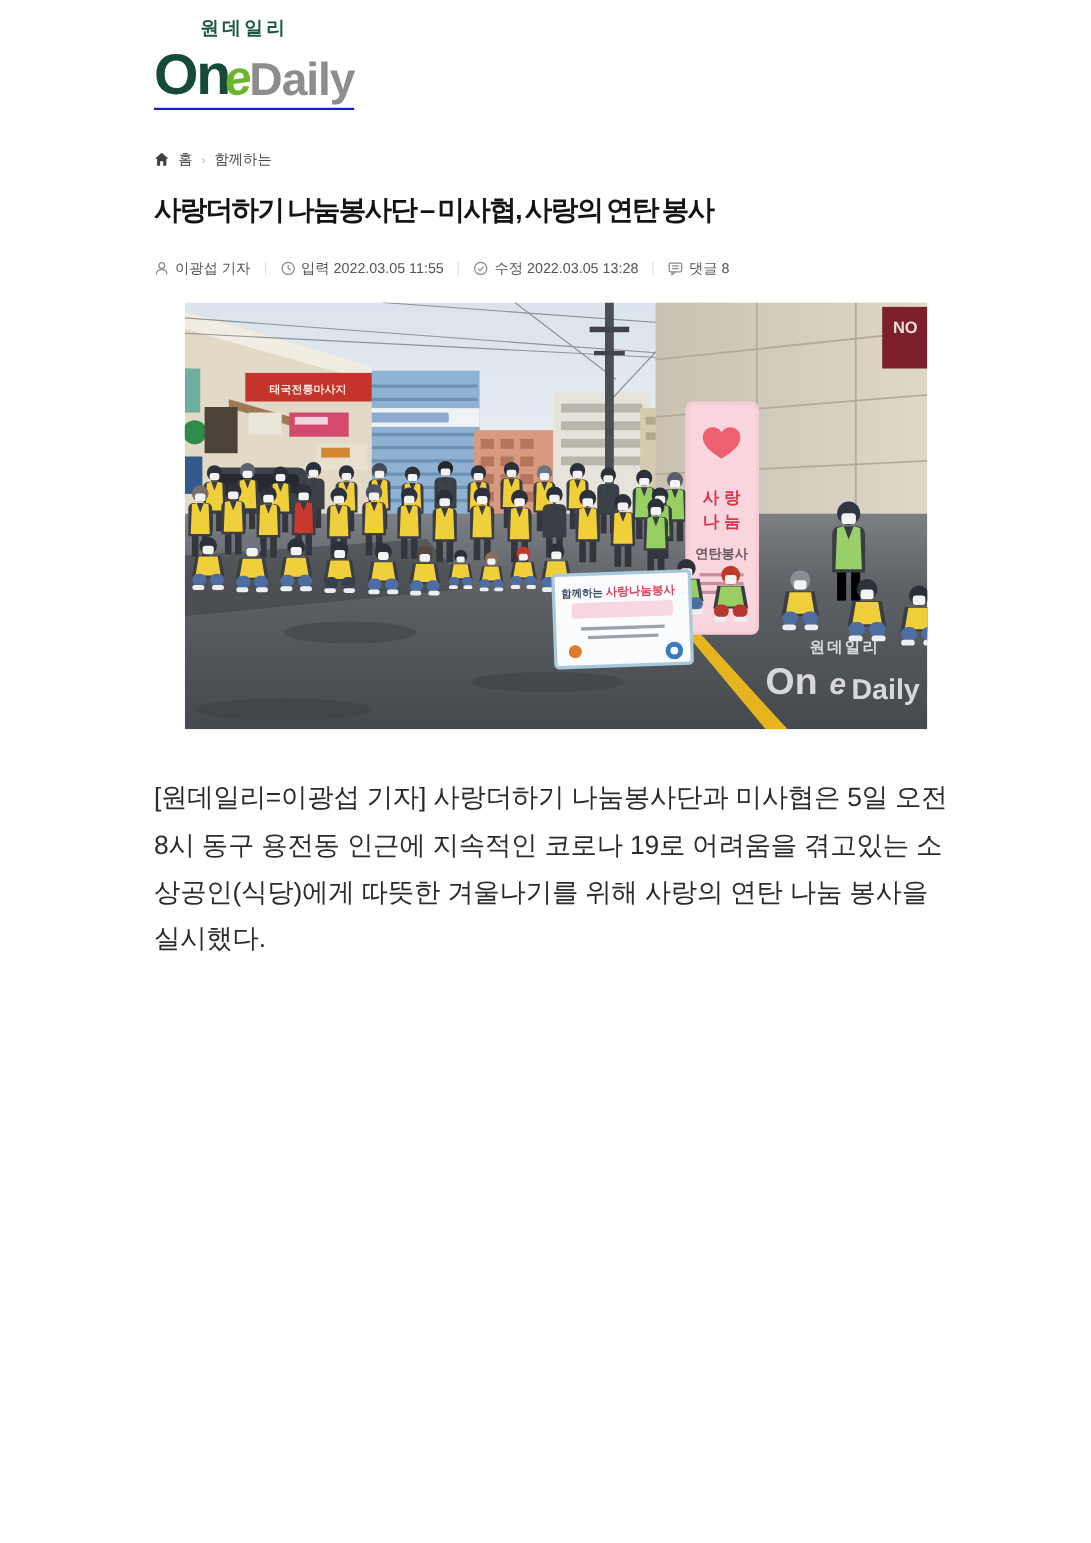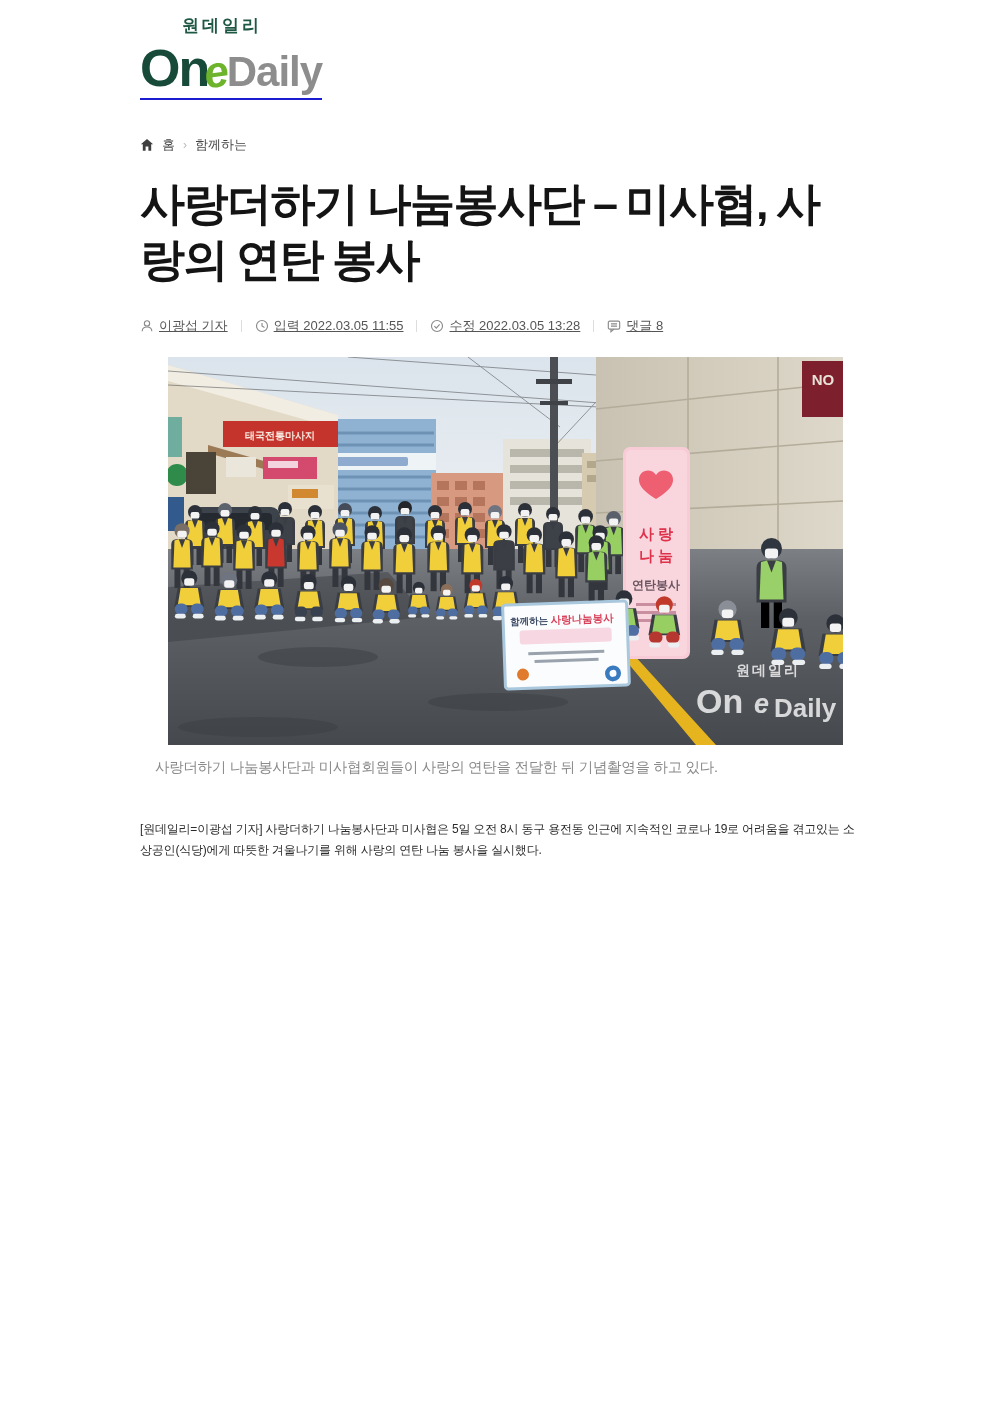--- a/index.html
+++ b/index.html
@@ -16,36 +16,36 @@
   .logo-e { font-size:44px; font-weight:900; font-style:italic; color:#6db32b; line-height:40px; margin:0 -2px 2px -4px; transform:rotate(-8deg); }
   .logo-daily { font-size:42px; font-weight:bold; color:#8d8d8d; letter-spacing:-1px; line-height:44px; }
 
   
   .breadcrumb { display:flex; align-items:center; gap:8px; margin-top:36px; font-size:13px; color:#444; }
   .breadcrumb .crumb { cursor:pointer; color:#444; }
   .breadcrumb .chev { color:#bbb; font-size:12px; }
   .home-ic { width:14px; height:14px; display:inline-block; }
 
   
-  h1.headline { margin-top:22px; font-size:45px; font-weight:800; letter-spacing:-1.5px; color:#141414; line-height:1.25; word-spacing:-2px; }
+  h1.headline { margin-top:22px; font-size:25px; font-weight:800; letter-spacing:-1.5px; color:#141414; line-height:1.25; word-spacing:-2px; }
 
   
   .byline { display:flex; align-items:center; gap:13px; margin-top:28px; font-size:13px; color:#555; }
-  .byline .item { display:flex; align-items:center; gap:5px;text-decoration:underline; }
+  .byline .item { display:flex; align-items:center; gap:5px; }
   .byline svg { width:14px; height:14px; }
   .sep { width:1px; height:12px; background:#ddd; }
 
   
   figure { margin-top:22px; }
   .photo-wrap { margin-left:28px; width:675px; height:388px; }
   .photo-wrap svg { display:block; overflow:hidden; }
   figcaption { margin-top:13px; margin-left:15px; font-size:14.5px; color:#8a8a8a; letter-spacing:-0.3px; }
 
   
-  .body-p { margin-top:42px; font-size:12px; color:#2b2b2b; line-height:1.78; letter-spacing:-0.2px; }
+  .body-p { margin-top:42px; font-size:24px; color:#2b2b2b; line-height:1.78; letter-spacing:-0.2px; }
   .body-p.justify { margin-top:24px; text-align:justify; word-spacing:7px; line-height:1.75; }
 </style>
 </head>
 <body>
 
 <div class="page">
   <div class="content">
 
     
     <a class="logo">
@@ -333,20 +333,19 @@
           </g>
 
           <g opacity="0.78">
             <text x="600" y="318" font-size="14" font-weight="bold" fill="#ffffff" letter-spacing="2" text-anchor="middle">원데일리</text>
             <text x="528" y="356" font-size="34" font-weight="bold" fill="#ffffff">On</text>
             <text x="586" y="356" font-size="27" font-weight="bold" font-style="italic" fill="#ffffff">e</text>
             <text x="606" y="360" font-size="26" font-weight="bold" fill="#ffffff">Daily</text>
           </g>
         </svg>
       </div>
-      <figcaption>사랑더하기 나눔봉사단과 미사협회원들이 사랑의 연탄을 전달한 뒤 기념촬영을 하고 있다.</figcaption>
     </figure>
 
     
     <p class="body-p">[원데일리=이광섭 기자] 사랑더하기 나눔봉사단과 미사협은 5일 오전 8시 동구 용전동 인근에 지속적인 코로나 19로 어려움을 겪고있는 소상공인(식당)에게 따뜻한 겨울나기를 위해 사랑의 연탄 나눔 봉사을 실시했다.</p>
 
   </div>
 </div>
 
 </body></html>

